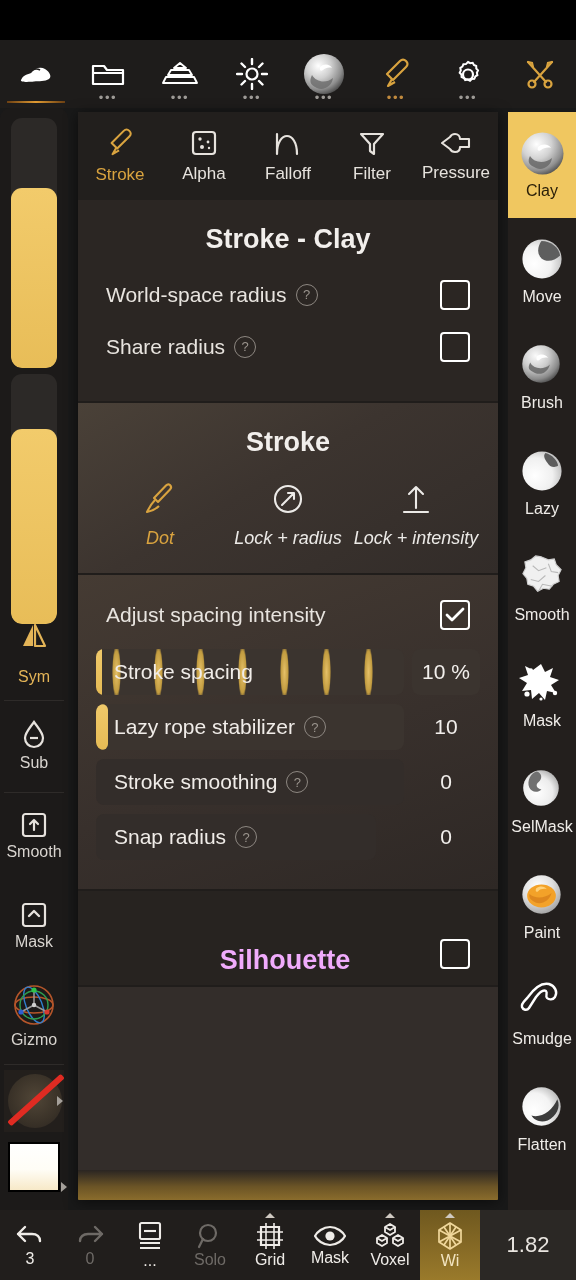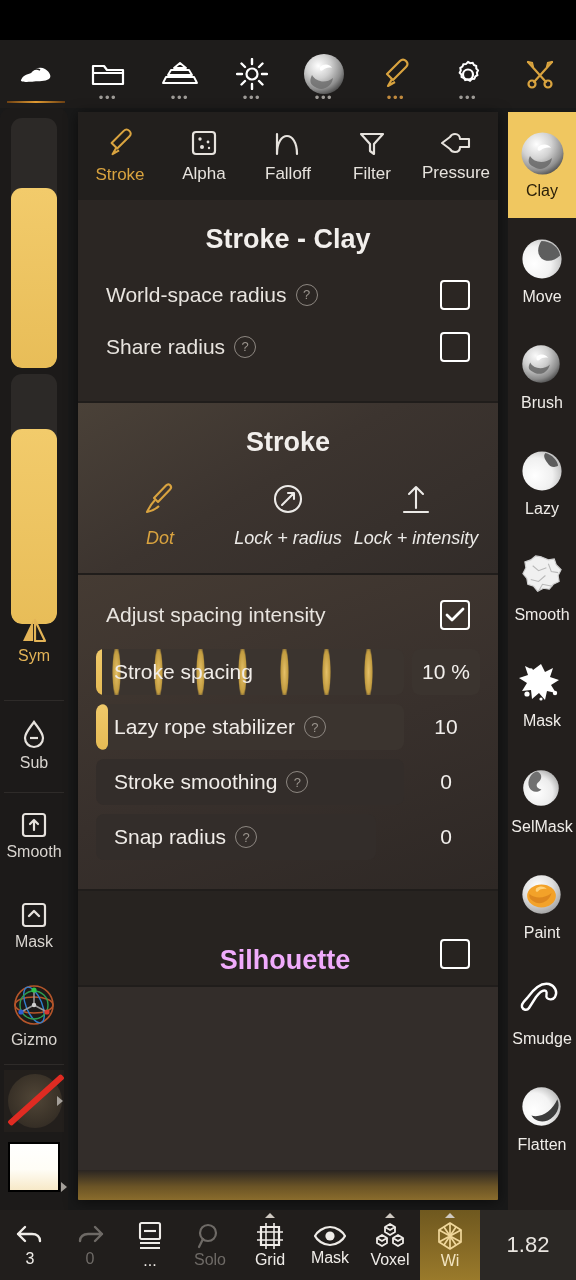--- a/index.html
+++ b/index.html
@@ -313,21 +313,21 @@
 
 <div class="leftrail">
 
   <div class="vslider-wrap" style="top:10px;height:250px;">
     <div class="vslider-fill" style="height:72%;"></div>
   </div>
   <div class="vslider-wrap" style="top:266px;height:250px;">
     <div class="vslider-fill" style="height:78%;"></div>
   </div>
 
-  <div class="rail-btn gold" style="top:501px;height:64px;">
+  <div class="rail-btn gold" style="top:514px;height:64px;justify-content:space-between;">
     <span>
       <svg width="28" height="26" viewBox="0 0 28 26">
           <path d="M13 3v21H3z" fill="#e3b457"></path>
           <path d="M15 3v21h10z" fill="none" stroke="#e3b457" stroke-width="2.2" stroke-linejoin="round"></path>
         </svg>
     </span>
     <span class="lbl">Sym</span>
   </div>
 
   <div class="rail-sep" style="top:592px;"></div>

